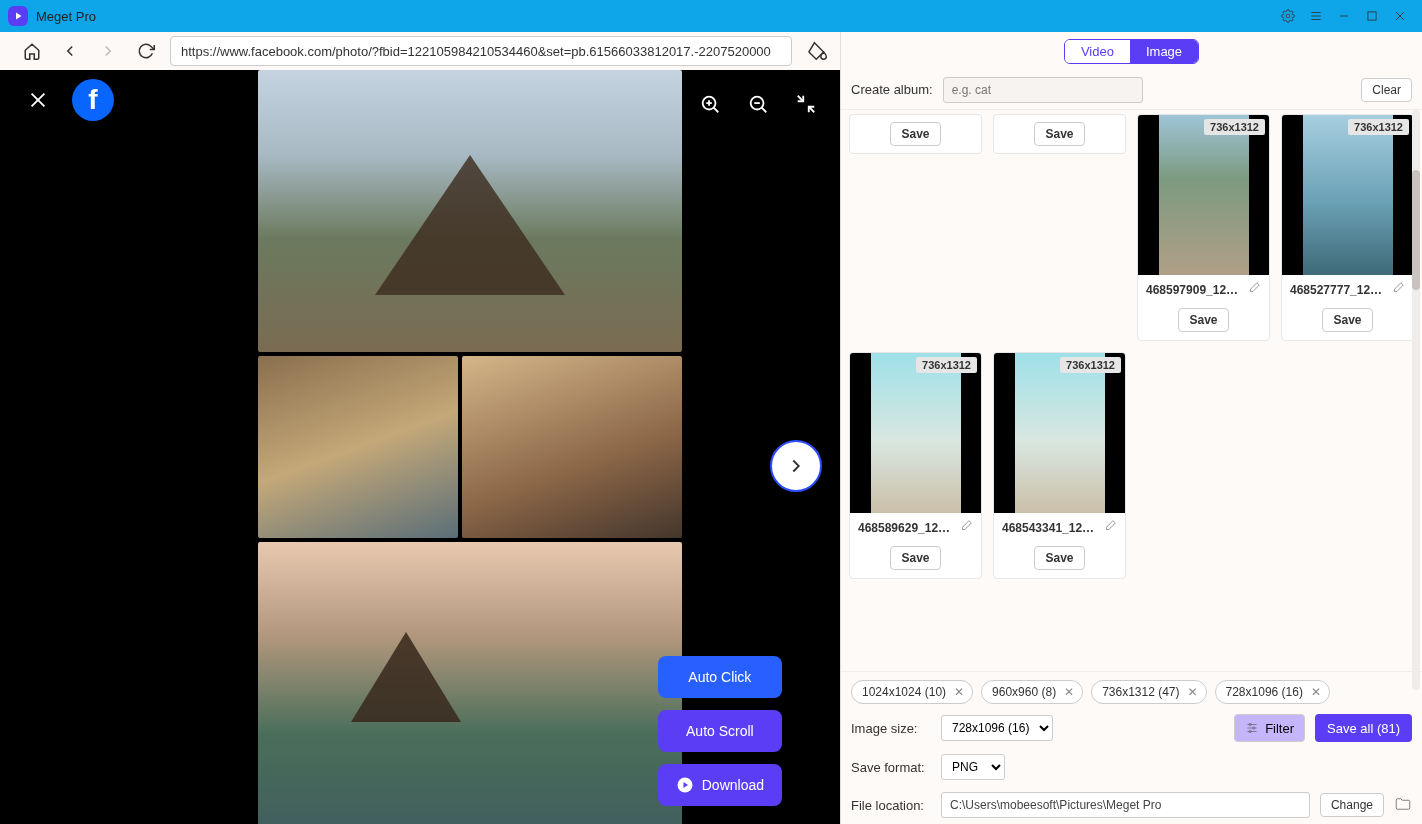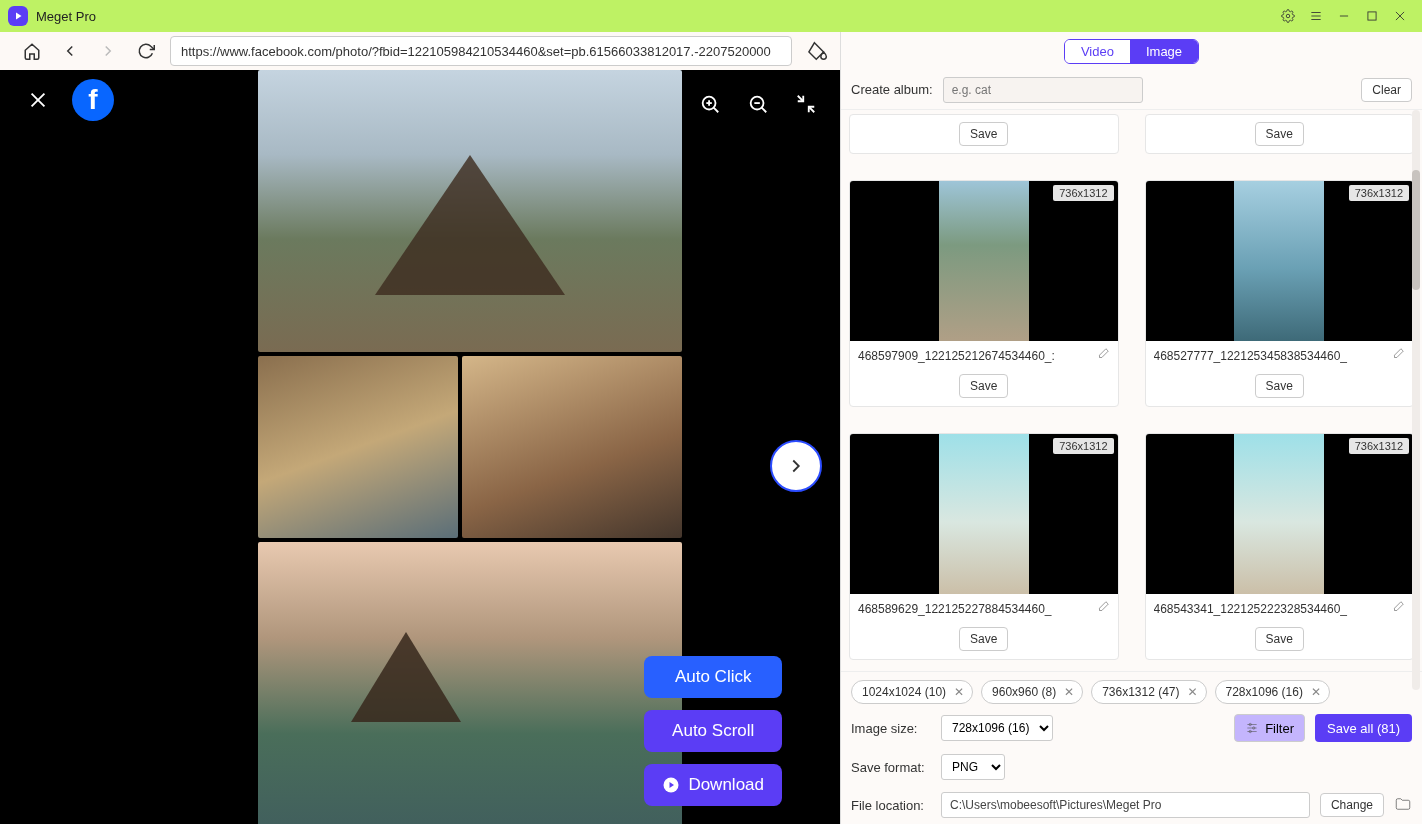--- a/index.html
+++ b/index.html
@@ -1,19 +1,19 @@
 <!DOCTYPE html>
 <html><head>
 <meta charset="utf-8">
 <style>
 * { box-sizing: border-box; margin: 0; padding: 0; }
 html, body { width: 1422px; height: 824px; font-family: "Segoe UI", Arial, sans-serif; font-size: 13px; overflow: hidden; background: #fdf9f6; }
 
 
-.titlebar { height: 32px; background: #bef264; display: flex; align-items: center; padding: 0 8px; }
+.titlebar { height: 32px; background: #0ea5e9; display: flex; align-items: center; padding: 0 8px; }
 .titlebar .app-icon { width: 20px; height: 20px; border-radius: 6px; background: #5b3df5; display: flex; align-items: center; justify-content: center; margin-right: 8px; }
 .titlebar .app-icon svg { width: 12px; height: 12px; }
 .titlebar .title { font-size: 13px; color: #222; }
 .titlebar .spacer { flex: 1; }
 .titlebar .win-btn { width: 28px; height: 28px; display: flex; align-items: center; justify-content: center; cursor: pointer; color: #333; }
 .titlebar .win-btn svg { width: 14px; height: 14px; stroke: #333; stroke-width: 1.5; fill: none; }
 
 
 .columns { display: flex; height: 792px; }
 .left-col { width: 841px; display: flex; flex-direction: column; border-right: 1px solid #ddd; }
@@ -46,39 +46,39 @@
 .ph4 { top: 472px; height: 320px; background: linear-gradient(180deg,#e8c9b0 0%,#b0967c 30%,#4a6e5a 60%,#3e5a5e 100%); }
 .ph { position: absolute; border-radius: 2px; }
 
 .ph1::after { content:""; position:absolute; left:50%; top:30%; transform:translateX(-50%); width:0; height:0; border-left:95px solid transparent; border-right:95px solid transparent; border-bottom:140px solid rgba(60,42,30,0.8); }
 .ph4::after { content:""; position:absolute; left:22%; top:28%; width:0; height:0; border-left:55px solid transparent; border-right:55px solid transparent; border-bottom:90px solid rgba(55,40,28,0.85); }
 
 .nav-next { position: absolute; right: 18px; top: 370px; width: 52px; height: 52px; border-radius: 50%; background: #fff; border: 2px solid #2b4cff; display: flex; align-items: center; justify-content: center; cursor: pointer; z-index: 6; }
 .nav-next svg { width: 22px; height: 22px; stroke: #333; stroke-width: 2; fill: none; }
 
 .float-btns { position: absolute; right: 58px; bottom: 18px; display: flex; flex-direction: column; gap: 12px; z-index: 6; }
-.float-btn { height: 42px; padding: 0 18px; border-radius: 8px; color: #fff; font-size: 17px; font-weight: 500; display: flex; align-items: center; justify-content: center; gap: 8px; cursor: pointer; }
+.float-btn { height: 42px; padding: 0 18px; border-radius: 8px; color: #fff; font-size: 14px; font-weight: 500; display: flex; align-items: center; justify-content: center; gap: 8px; cursor: pointer; }
 .float-btn.blue { background: #2860ff; }
 .float-btn.purple { background: #5b3df5; }
 .float-btn svg { width: 18px; height: 18px; fill: #fff; }
 
 
 .right-top { height: 38px; display: flex; align-items: center; justify-content: center; }
 .seg { display: flex; border-radius: 6px; overflow: hidden; border: 1px solid #5b3df5; }
 .seg-btn { padding: 4px 16px; font-size: 13px; cursor: pointer; }
 .seg-btn.inactive { background: #fff; color: #5b3df5; }
 .seg-btn.active   { background: #5b3df5; color: #fff; }
 
 .album-row { height: 40px; display: flex; align-items: center; padding: 0 10px; gap: 10px; border-bottom: 1px solid #eee; }
 .album-row label { font-size: 13px; color: #333; }
 .album-row input { width: 200px; height: 26px; border: 1px solid #ccc; background: #f7f3f0; border-radius: 3px; padding: 0 8px; font-size: 12px; color: #be185d; }
 .btn-sm { height: 24px; padding: 0 10px; border: 1px solid #ccc; border-radius: 4px; background: #fff; cursor: pointer; font-size: 12px; display: flex; align-items: center; color: #333; }
 
 .grid-scroll { flex: 1; overflow-y: auto; padding: 4px 8px; }
-.grid { display: grid; grid-template-columns: 1fr 1fr; gap: 26px; }
+.grid { display: grid; grid-template-columns: 1fr 1fr 1fr 1fr; gap: 11px; font-weight: bold; }
 .card { background: #fff; border: 1px solid #e6e6e6; border-radius: 4px; display: flex; flex-direction: column; overflow: hidden; }
 .card.stub { height: 40px; justify-content: center; align-items: center; }
 .thumb { height: 160px; background: #000; position: relative; display: flex; align-items: center; justify-content: center; }
 .thumb-img { width: 90px; height: 100%; background: linear-gradient(180deg,#9ec5d8 0%,#7c9a80 40%,#b09f86 100%); }
 .thumb-img.beach { background: linear-gradient(180deg,#9ee0e8 0%,#d9e7e0 55%,#cbbfa8 100%); }
 .thumb-img.pool { background: linear-gradient(180deg,#a6cfe0 0%,#6aa0b4 55%,#3e6a78 100%); }
 .dim-badge { position: absolute; top: 4px; right: 4px; background: #e6e6e6; color: #333; font-size: 11px; padding: 2px 6px; border-radius: 2px; }
 .card-name-row { display: flex; align-items: center; padding: 6px 8px; gap: 6px; }
 .card-name { flex: 1; font-size: 12px; color: #333; white-space: nowrap; overflow: hidden; text-overflow: ellipsis; }
 .edit-icon svg { width: 14px; height: 14px; stroke: #555; fill: none; }

